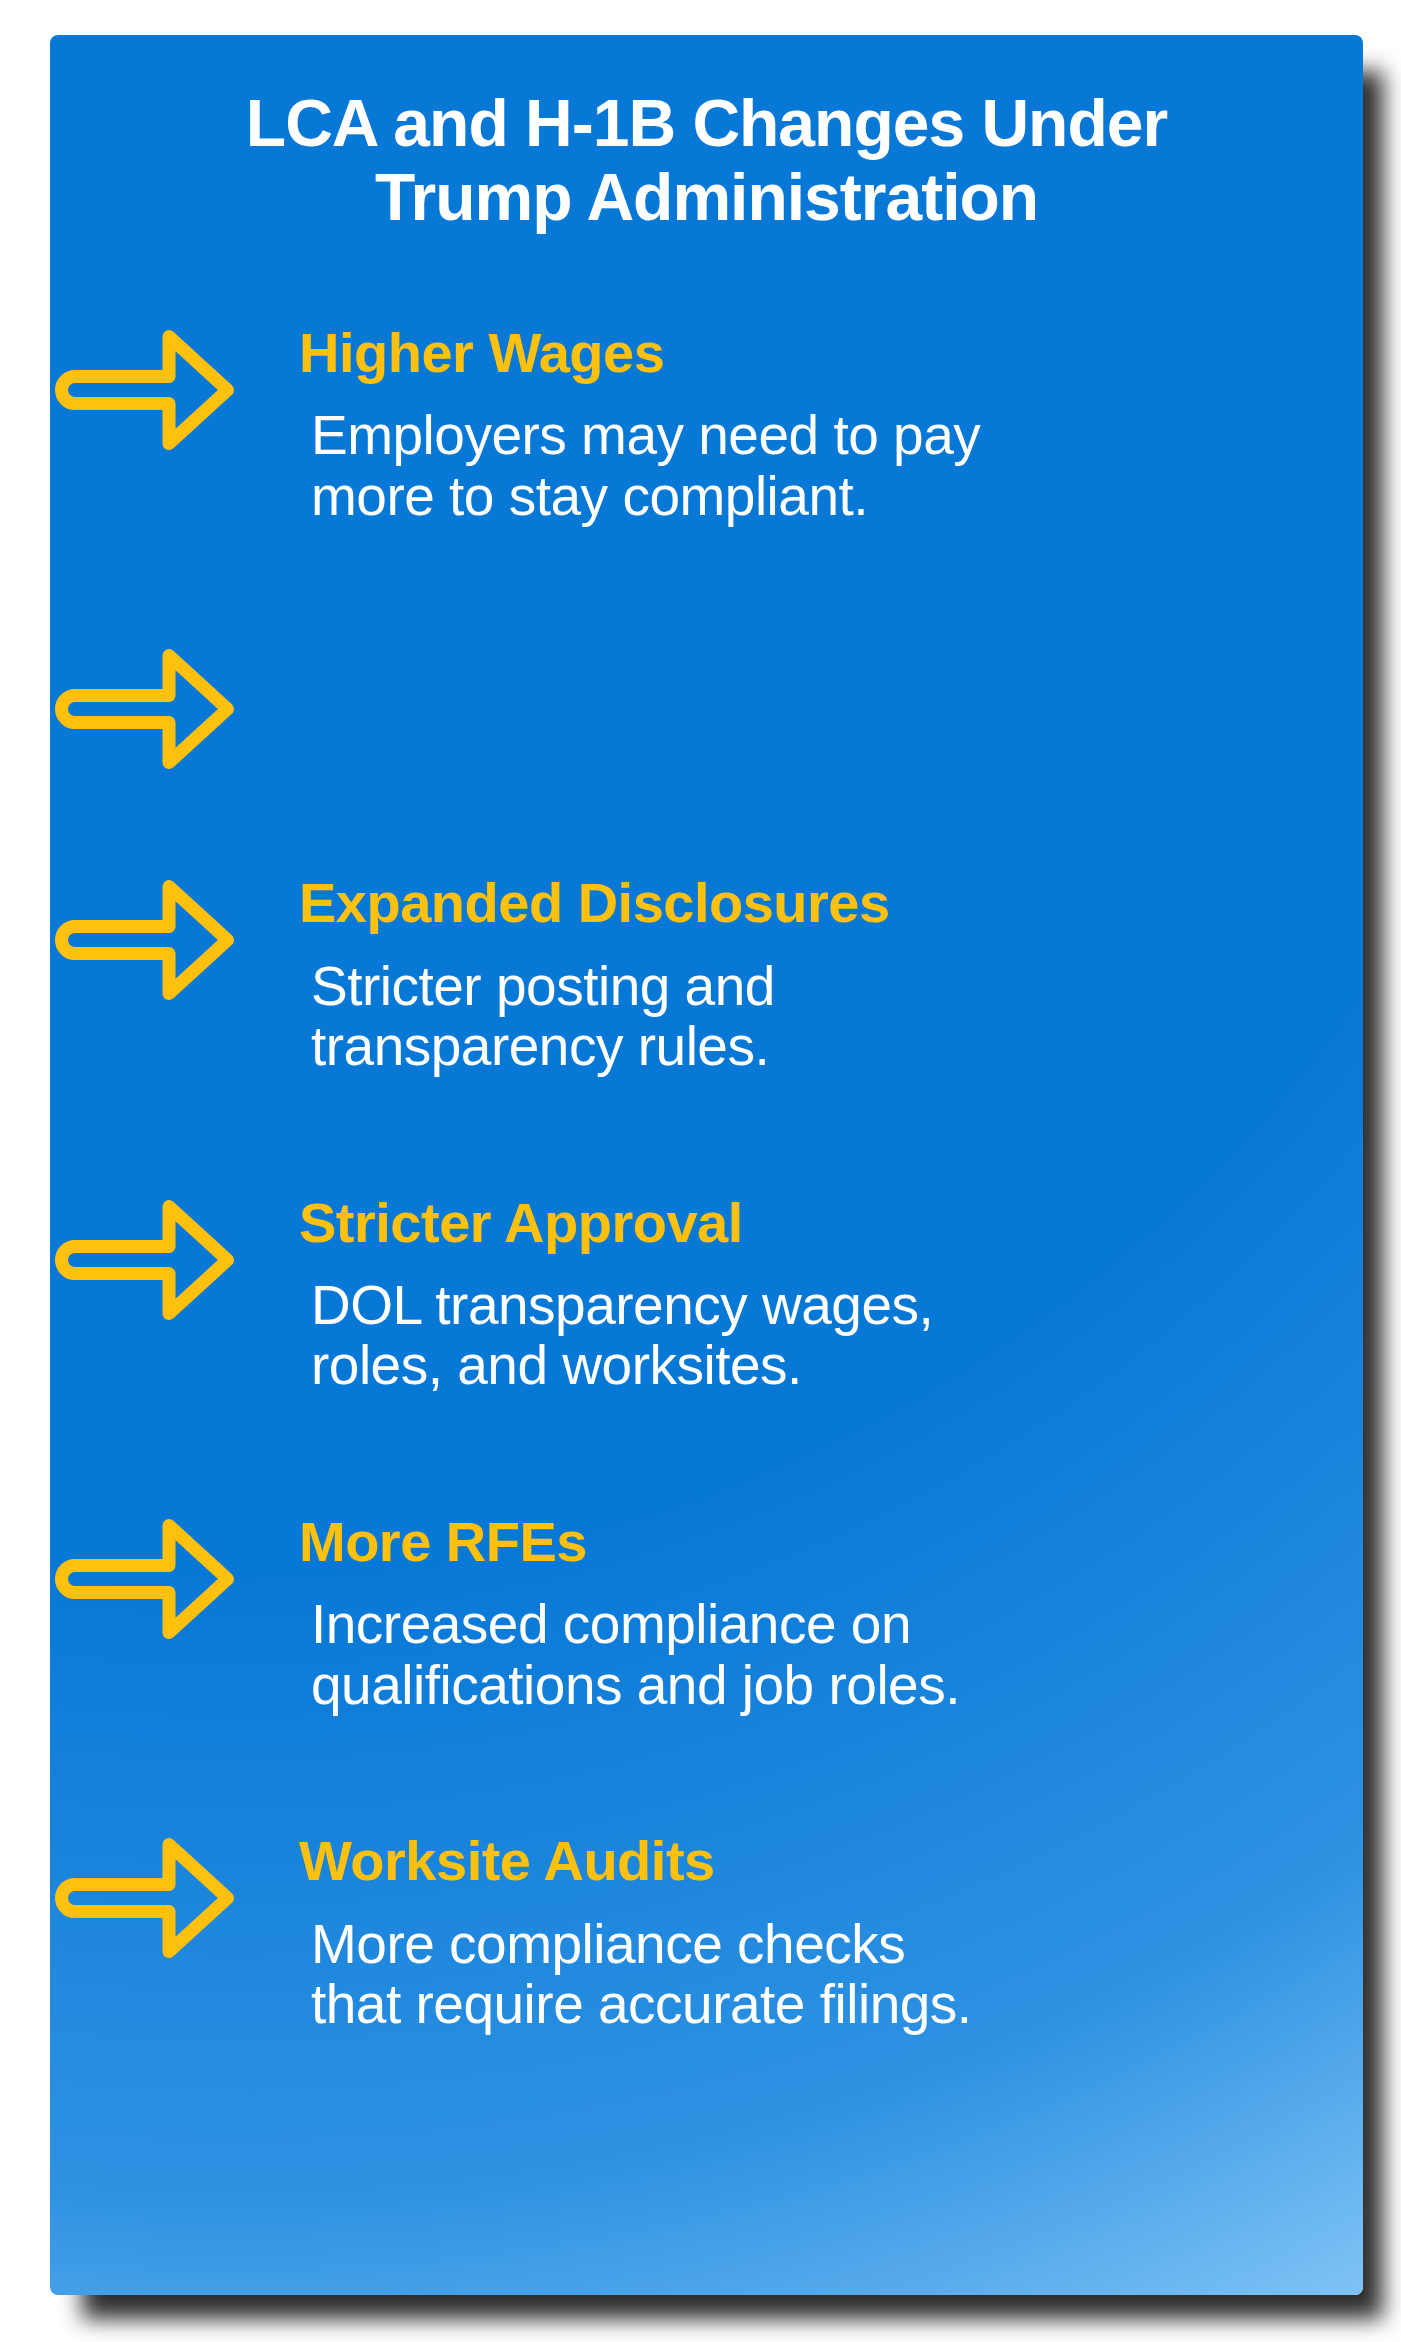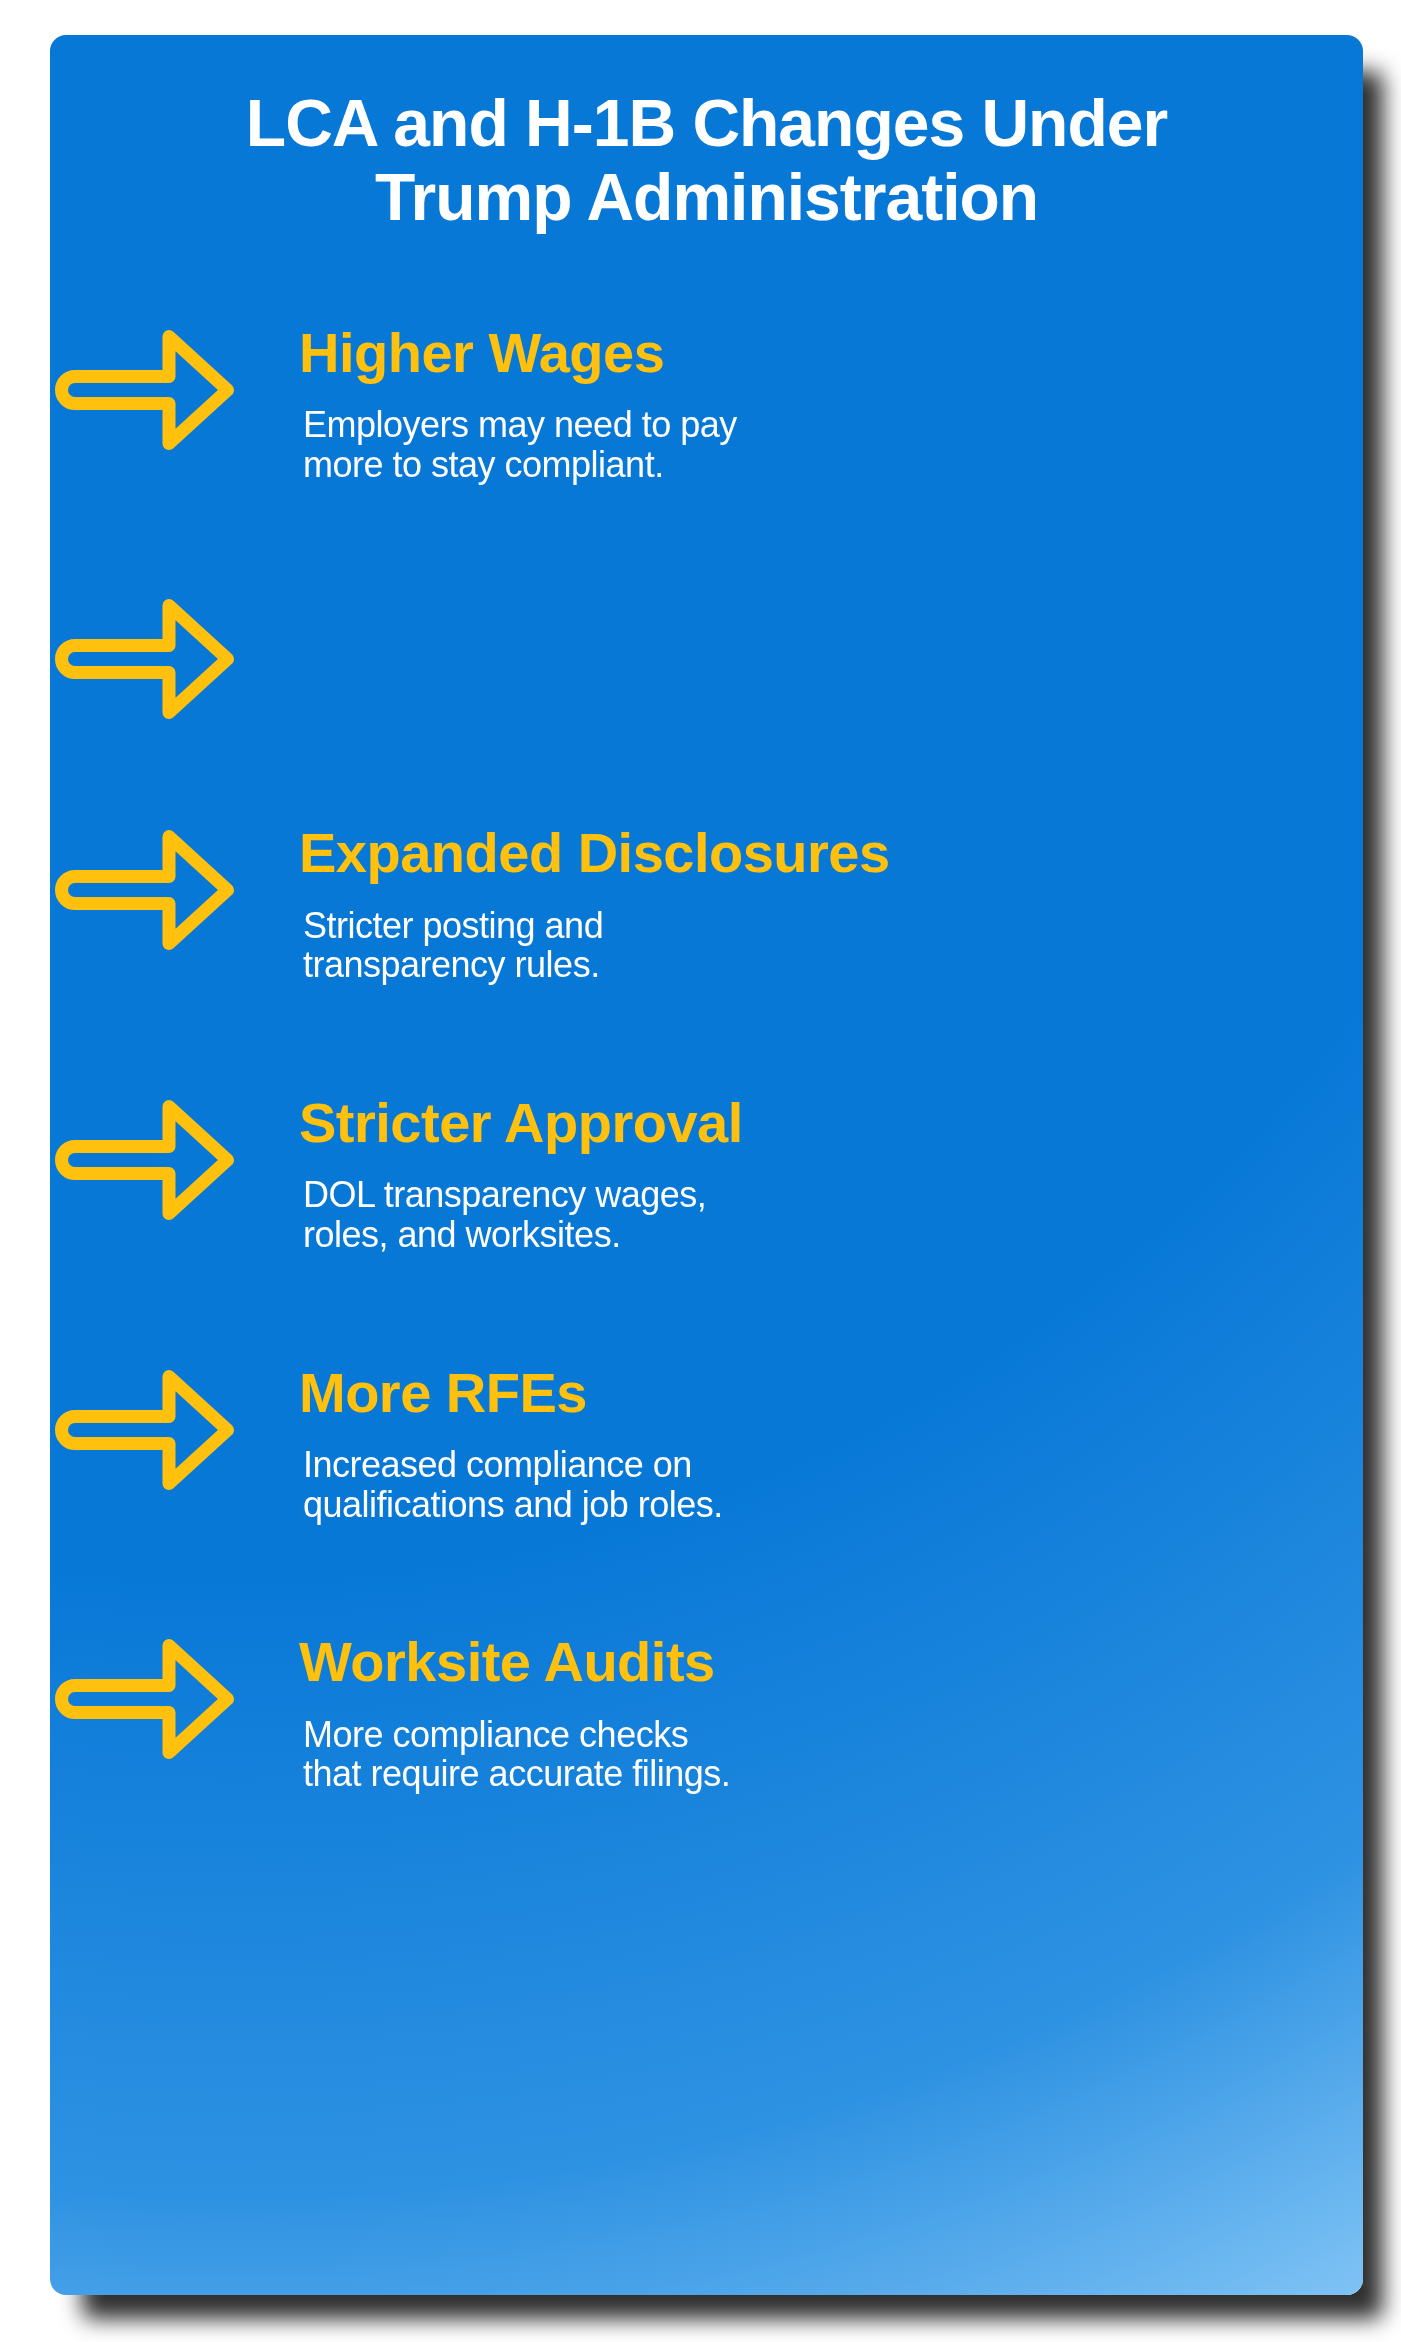--- a/index.html
+++ b/index.html
@@ -14,21 +14,21 @@
     height: 2342px;
     background: #FFFFFF;
     overflow: hidden;
   }
   .card {
     position: absolute;
     left: 50px;
     top: 35px;
     width: 1313px;
     height: 2260px;
-    border-radius: 16px;
+    border-radius: 8px;
     background: radial-gradient(circle farthest-corner at 14% 7%,
       var(--card-blue) 0%,
       var(--card-blue) 58%,
       var(--card-blue-mid) 84%,
       var(--card-blue-light) 100%);
     box-shadow: 26px 30px 22px -6px rgba(0, 0, 0, 0.82);
     box-sizing: border-box;
   }
   .title {
     margin: 52px 40px 0 40px;
@@ -67,23 +67,23 @@
   }
   .section-heading {
     margin: 0 0 20px 0;
     color: var(--accent-yellow);
     font-size: 56px;
     font-weight: bold;
     line-height: 1.15;
     letter-spacing: -0.5px;
   }
   .section-body {
-    margin: 4px;
+    margin: 12px;
     color: var(--text-white);
-    font-size: 36px;
+    font-size: 55px;
     line-height: 1.1;
     letter-spacing: -0.5px;
     white-space: pre-line;
   }
 </style>
 </head>
 <body style="background: rgb(255, 255, 255);">
 
 <div class="stage">
   <div class="card">

